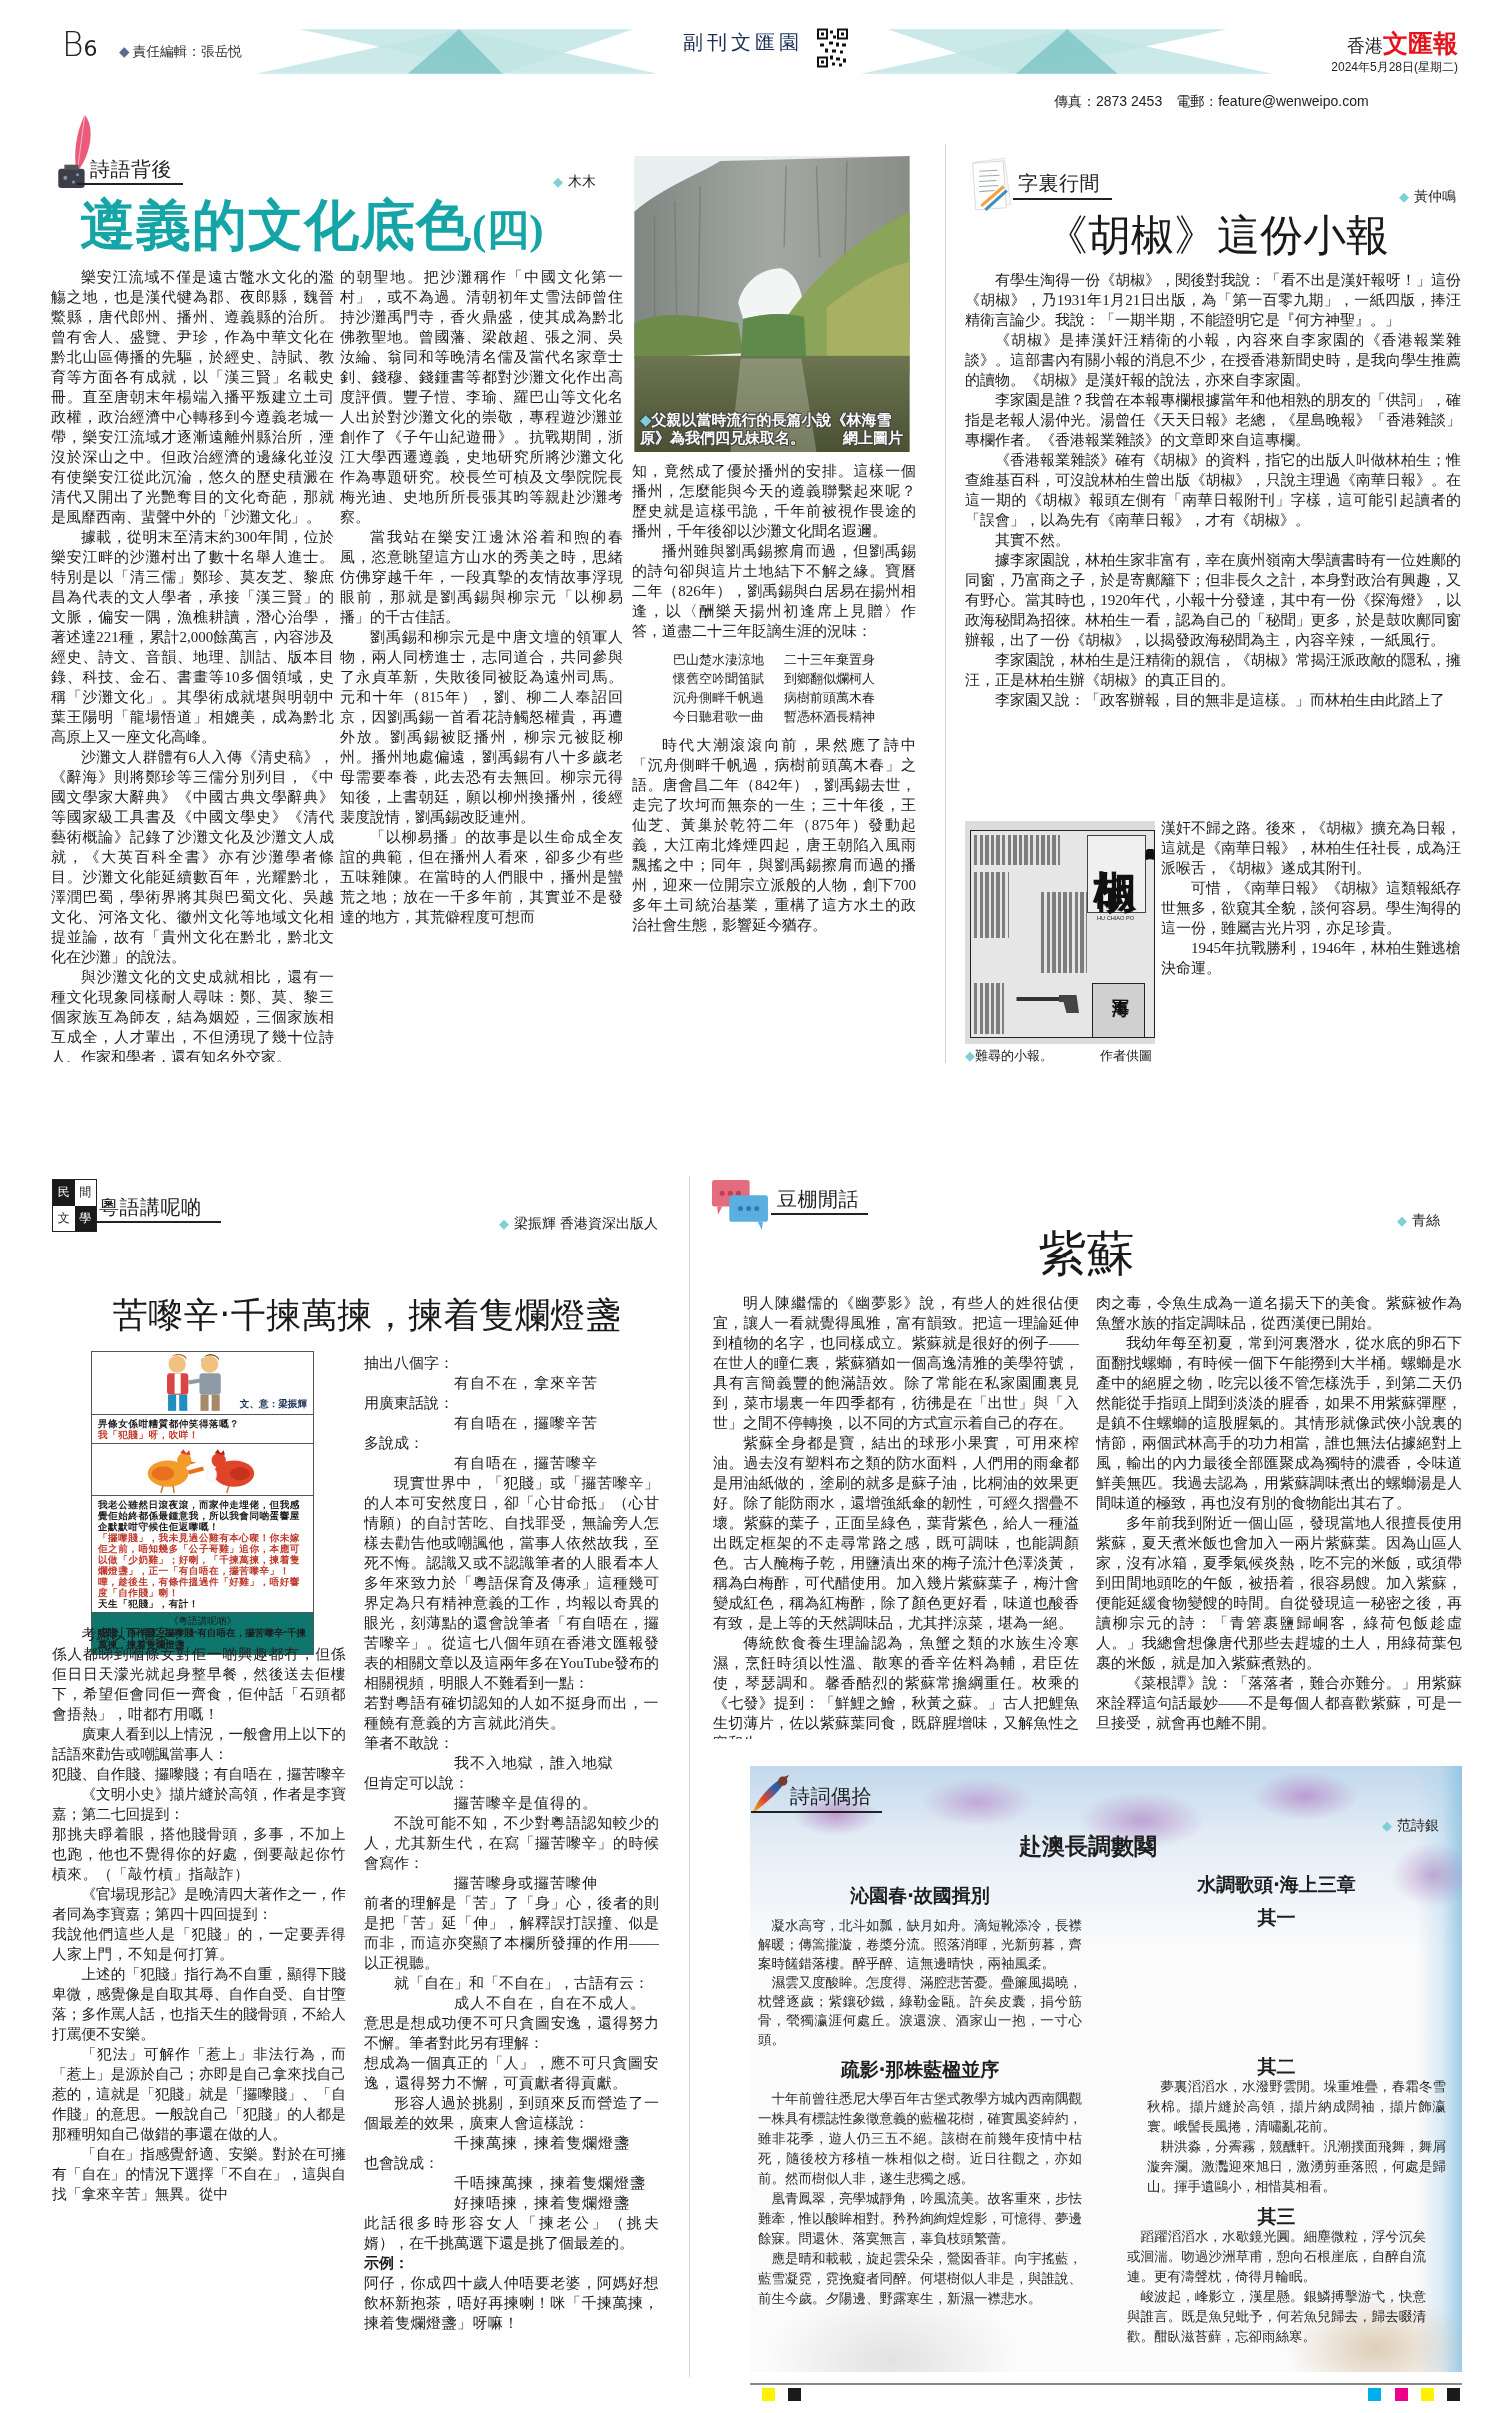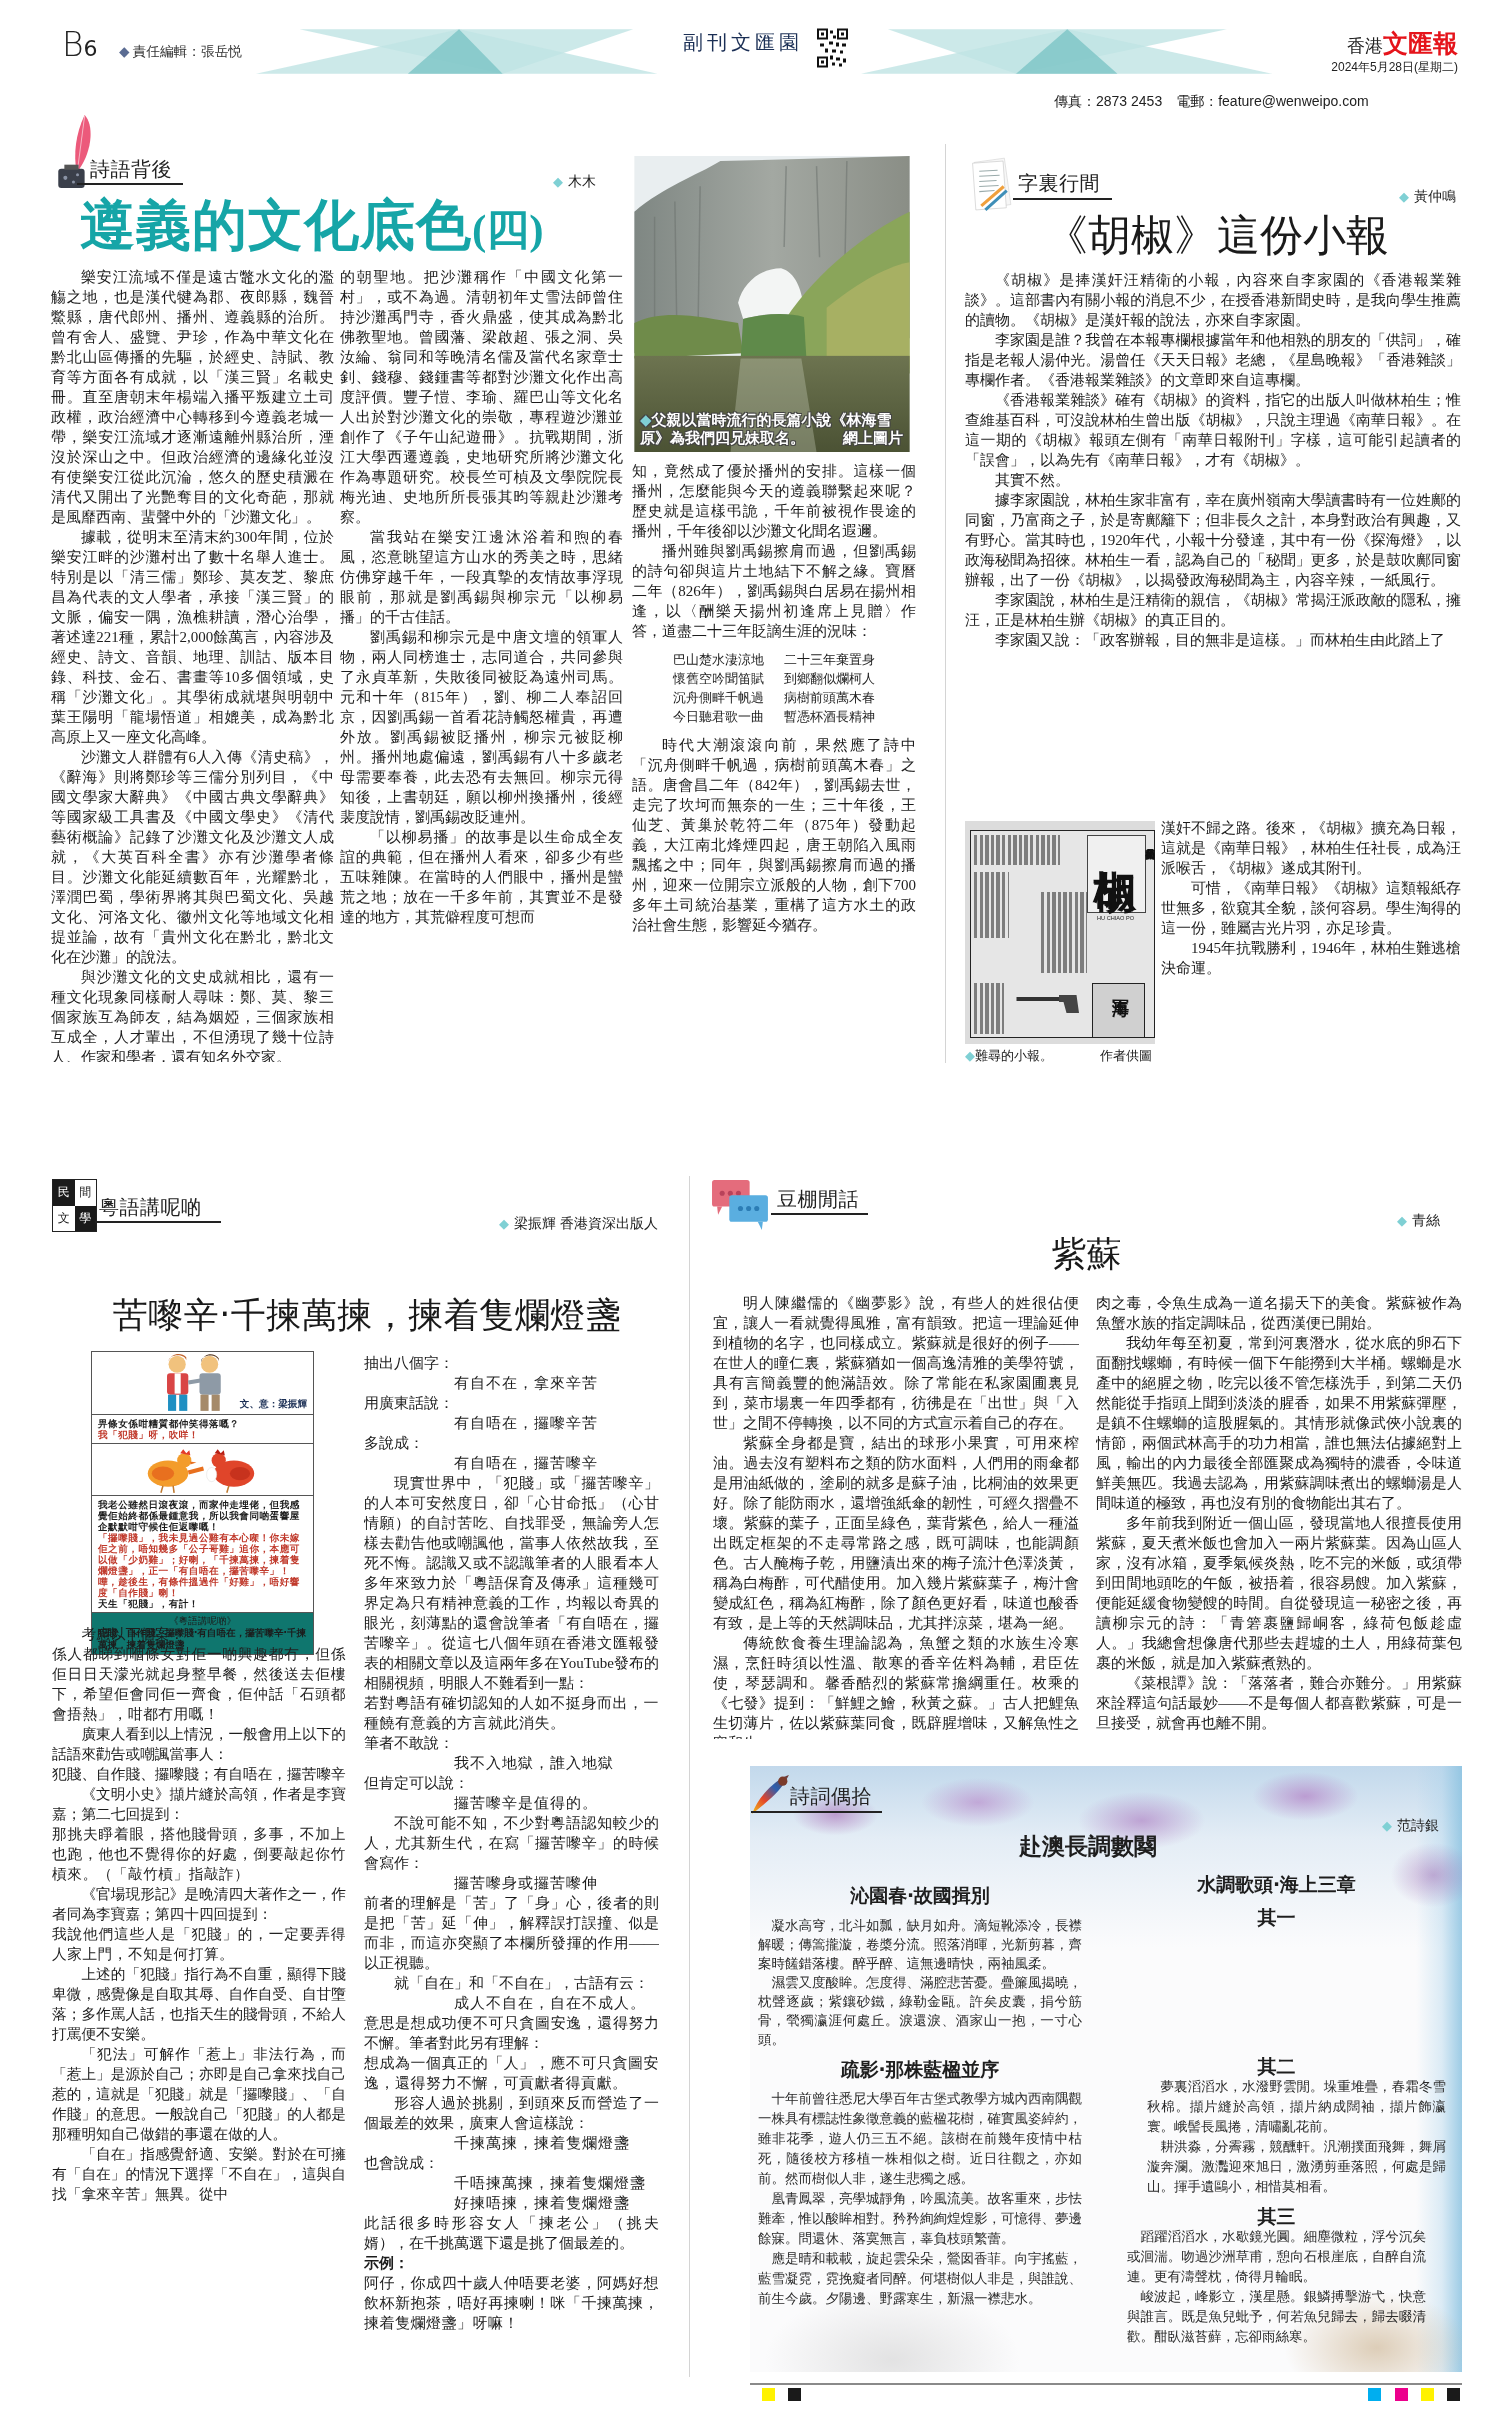--- a/index.html
+++ b/index.html
@@ -263,20 +263,21 @@
     <line x1="30" y1="104" x2="72" y2="66" stroke="#3f8fb8" stroke-width="6"></line>
   </svg>
   <div class="sec-label" style="left:1018px;top:172px;">字裏行間</div>
   <div class="sec-underline" style="left:1013px;top:198px;width:99px;"></div>
   <div class="byline" style="left:1399px;top:188px;">
     <span class="dia">◆</span><span>黃仲鳴</span>
   </div>
   <div class="abs title-thin" style="left:1045px;top:210px;font-size:43px;line-height:51px;">《胡椒》這份小報</div>
 
   <div class="col" style="left:965px;top:270px;width:496px;height:545px;">
+      <p>有學生淘得一份《胡椒》，閱後對我說：「看不出是漢奸報呀！」這份《胡椒》，乃1931年1月21日出版，為「第一百零九期」，一紙四版，捧汪精衛言論少。我說：「一期半期，不能證明它是『何方神聖』。」</p>
       <p>《胡椒》是捧漢奸汪精衛的小報，內容來自李家園的《香港報業雜談》。這部書內有關小報的消息不少，在授香港新聞史時，是我向學生推薦的讀物。《胡椒》是漢奸報的說法，亦來自李家園。</p>
       <p>李家園是誰？我曾在本報專欄根據當年和他相熟的朋友的「供詞」，確指是老報人湯仲光。湯曾任《天天日報》老總，《星島晚報》「香港雜談」專欄作者。《香港報業雜談》的文章即來自這專欄。</p>
       <p>《香港報業雜談》確有《胡椒》的資料，指它的出版人叫做林柏生；惟查維基百科，可沒說林柏生曾出版《胡椒》，只說主理過《南華日報》。在這一期的《胡椒》報頭左側有「南華日報附刊」字樣，這可能引起讀者的「誤會」，以為先有《南華日報》，才有《胡椒》。</p>
       <p>其實不然。</p>
       <p>據李家園說，林柏生家非富有，幸在廣州嶺南大學讀書時有一位姓鄺的同窗，乃富商之子，於是寄鄺籬下；但非長久之計，本身對政治有興趣，又有野心。當其時也，1920年代，小報十分發達，其中有一份《探海燈》，以政海秘聞為招徠。林柏生一看，認為自己的「秘聞」更多，於是鼓吹鄺同窗辦報，出了一份《胡椒》，以揭發政海秘聞為主，內容辛辣，一紙風行。</p>
       <p>李家園說，林柏生是汪精衛的親信，《胡椒》常揭汪派政敵的隱私，擁汪，正是林柏生辦《胡椒》的真正目的。</p>
       <p>李家園又說：「政客辦報，目的無非是這樣。」而林柏生由此踏上了</p>
     </div>
 
   <div class="oldpaper" style="left:965px;top:821px;width:190px;height:223px;">
@@ -426,21 +427,21 @@
       <polygon points="92,84 102,84 100,100" fill="#5aaee0"></polygon>
     <circle cx="58" cy="58" r="5" fill="#2c7db5"></circle>
       <circle cx="74" cy="58" r="5" fill="#2c7db5"></circle>
       <circle cx="90" cy="58" r="5" fill="#2c7db5"></circle>
   </svg>
   <div class="sec-label" style="left:777px;top:1188px;">豆棚閒話</div>
   <div class="sec-underline" style="left:771px;top:1213px;width:97px;"></div>
   <div class="byline" style="left:1397px;top:1212px;">
     <span class="dia">◆</span><span>青絲</span>
   </div>
-  <div class="abs title-thin" style="left:709px;top:1229px;width:755px;text-align:center;font-size:35px;line-height:49px;">紫蘇</div>
+  <div class="abs title-thin" style="left:709px;top:1229px;width:755px;text-align:center;font-size:48px;line-height:49px;">紫蘇</div>
 
   <div class="col" style="left:713px;top:1293px;width:366px;height:446px;">
       <p>明人陳繼儒的《幽夢影》說，有些人的姓很佔便宜，讓人一看就覺得風雅，富有韻致。把這一理論延伸到植物的名字，也同樣成立。紫蘇就是很好的例子——在世人的瞳仁裏，紫蘇猶如一個高逸清雅的美學符號，具有言簡義豐的飽滿語效。除了常能在私家園圃裏見到，菜市場裏一年四季都有，彷彿是在「出世」與「入世」之間不停轉換，以不同的方式宣示着自己的存在。</p>
       <p>紫蘇全身都是寶，結出的球形小果實，可用來榨油。過去沒有塑料布之類的防水面料，人們用的雨傘都是用油紙做的，塗刷的就多是蘇子油，比桐油的效果更好。除了能防雨水，還增強紙傘的韌性，可經久摺疊不壞。紫蘇的葉子，正面呈綠色，葉背紫色，給人一種溢出既定框架的不走尋常路之感，既可調味，也能調顏色。古人醃梅子乾，用鹽漬出來的梅子流汁色澤淡黃，稱為白梅酢，可代醋使用。加入幾片紫蘇葉子，梅汁會變成紅色，稱為紅梅酢，除了顏色更好看，味道也酸香有致，是上等的天然調味品，尤其拌涼菜，堪為一絕。</p>
       <p>傳統飲食養生理論認為，魚蟹之類的水族生冷寒濕，烹飪時須以性溫、散寒的香辛佐料為輔，君臣佐使，琴瑟調和。馨香酷烈的紫蘇常擔綱重任。枚乘的《七發》提到：「鮮鯉之鱠，秋黃之蘇。」古人把鯉魚生切薄片，佐以紫蘇葉同食，既辟腥增味，又解魚性之寒和生</p>
     </div>
   <div class="col" style="left:1096px;top:1293px;width:366px;height:446px;">
       <p class="noind">肉之毒，令魚生成為一道名揚天下的美食。紫蘇被作為魚蟹水族的指定調味品，從西漢便已開始。</p>
       <p>我幼年每至初夏，常到河裏潛水，從水底的卵石下面翻找螺螄，有時候一個下午能撈到大半桶。螺螄是水產中的絕腥之物，吃完以後不管怎樣洗手，到第二天仍然能從手指頭上聞到淡淡的腥香，如果不用紫蘇彈壓，是鎮不住螺螄的這股腥氣的。其情形就像武俠小說裏的情節，兩個武林高手的功力相當，誰也無法佔據絕對上風，輸出的內力最後全部匯聚成為獨特的濃香，令味道鮮美無匹。我過去認為，用紫蘇調味煮出的螺螄湯是人間味道的極致，再也沒有別的食物能出其右了。</p>
       <p>多年前我到附近一個山區，發現當地人很擅長使用紫蘇，夏天煮米飯也會加入一兩片紫蘇葉。因為山區人家，沒有冰箱，夏季氣候炎熱，吃不完的米飯，或須帶到田間地頭吃的午飯，被捂着，很容易餿。加入紫蘇，便能延緩食物變餿的時間。自從發現這一秘密之後，再讀柳宗元的詩：「青箬裹鹽歸峒客，綠荷包飯趁虛人。」我總會想像唐代那些去趕墟的土人，用綠荷葉包裹的米飯，就是加入紫蘇煮熟的。</p>

